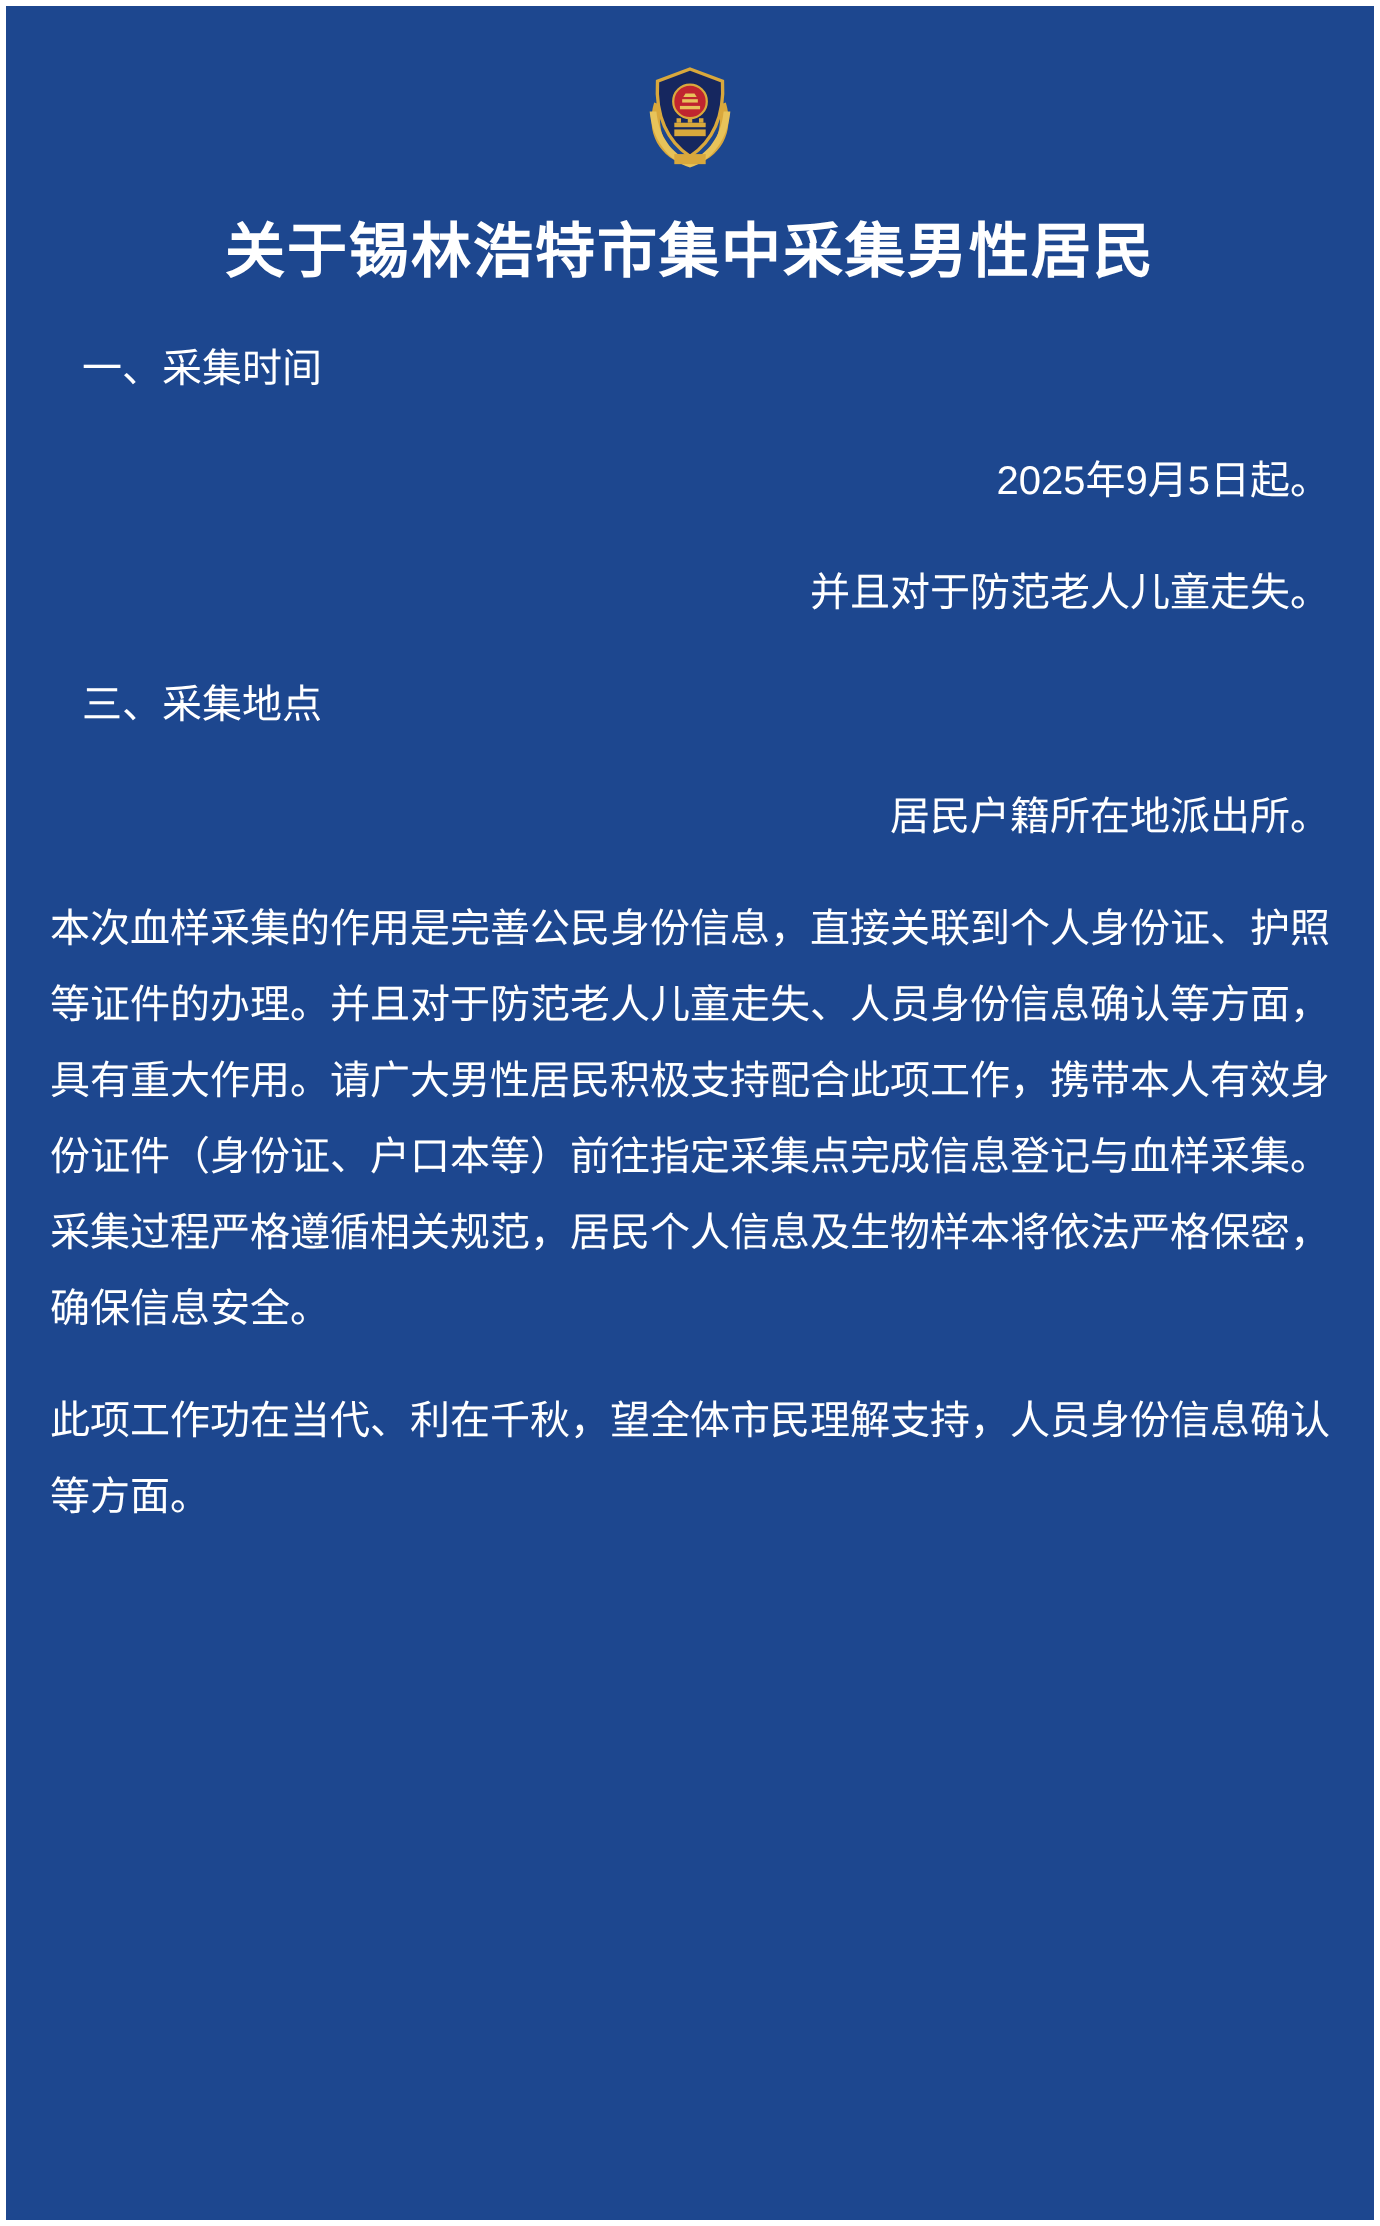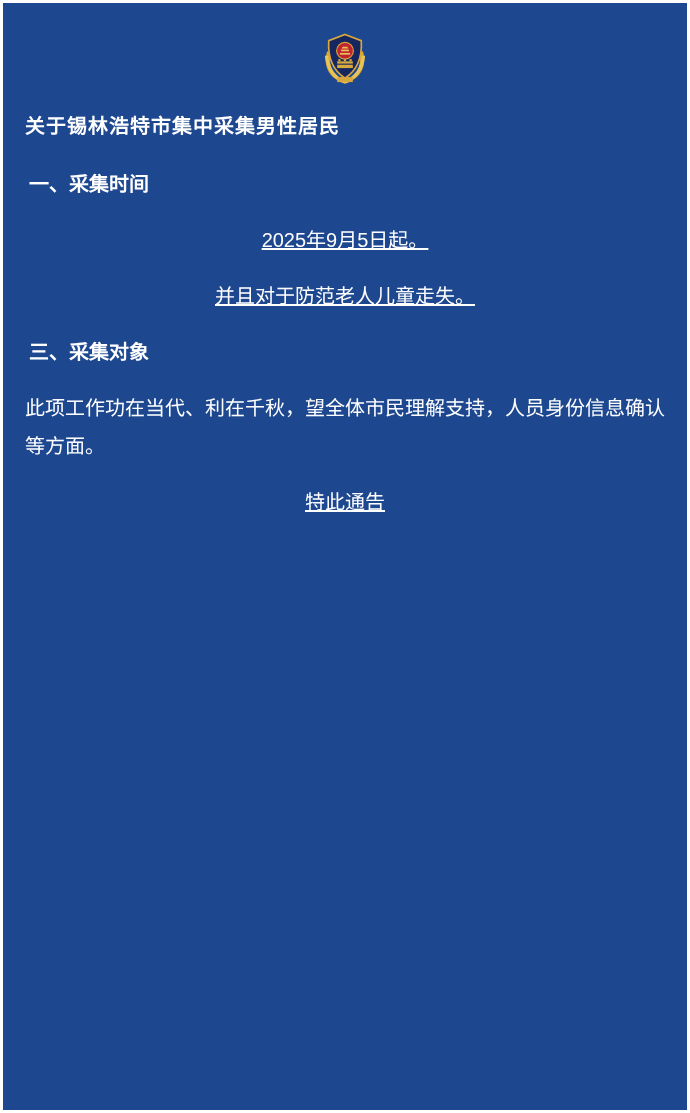--- a/index.html
+++ b/index.html
@@ -16,46 +16,45 @@
     overflow: hidden;
   }
   .emblem-wrap {
     width: 100%;
     text-align: center;
     margin-top: 2px;
   }
   .emblem-wrap svg { width: 56px; height: 58px; }
   .title {
     margin: 14px 0 0 0;
-    text-align: left;
-    font-size: 20px;
+    text-align: center;
+    font-size: 30px;
     font-weight: bold;
     line-height: 42px;
     letter-spacing: 1px;
   }
   p.body {
     font-size: 20px;
     line-height: 38px;
     text-align: justify;
     text-justify: inter-ideograph;
     margin: 18px 0;
   }
   p.intro { margin-top: 26px; }
   h2.section-heading {
     font-size: 20px;
     line-height: 38px;
-    font-weight: bold;
-    margin: 18px 4px;
+    font-weight: normal;
+    margin: 18px 16px;
   }
   p.plain {
     font-size: 20px;
     line-height: 38px;
-    text-align: center;
-    margin: 18px 12px;
-    text-decoration: underline;
+    text-align: right;
+    margin: 18px 0;
   }
 </style>
 </head>
 <body>
 
 <div class="notice">
 
   <div class="emblem-wrap">
     <svg viewBox="0 0 100 100" aria-hidden="true">
 
@@ -84,20 +83,21 @@
   <h1 class="title">
     <span>关于锡林浩特市集中采集男性居民</span><br>
   </h1>
 
 
   <h2 class="section-heading">一、采集时间</h2>
   <p class="plain">2025年9月5日起。</p>
 
   <p class="plain">并且对于防范老人儿童走失。</p>
 
-  <h2 class="section-heading">三、采集对象</h2>
+  <h2 class="section-heading">三、采集地点</h2>
+  <p class="plain">居民户籍所在地派出所。</p>
 
+  <p class="body">本次血样采集的作用是完善公民身份信息，直接关联到个人身份证、护照等证件的办理。并且对于防范老人儿童走失、人员身份信息确认等方面，具有重大作用。请广大男性居民积极支持配合此项工作，携带本人有效身份证件（身份证、户口本等）前往指定采集点完成信息登记与血样采集。采集过程严格遵循相关规范，居民个人信息及生物样本将依法严格保密，确保信息安全。</p>
 
   <p class="body">此项工作功在当代、利在千秋，望全体市民理解支持，人员身份信息确认等方面。</p>
 
-  <p class="plain">特此通告</p>
 
 </div>
 
 </body></html>

